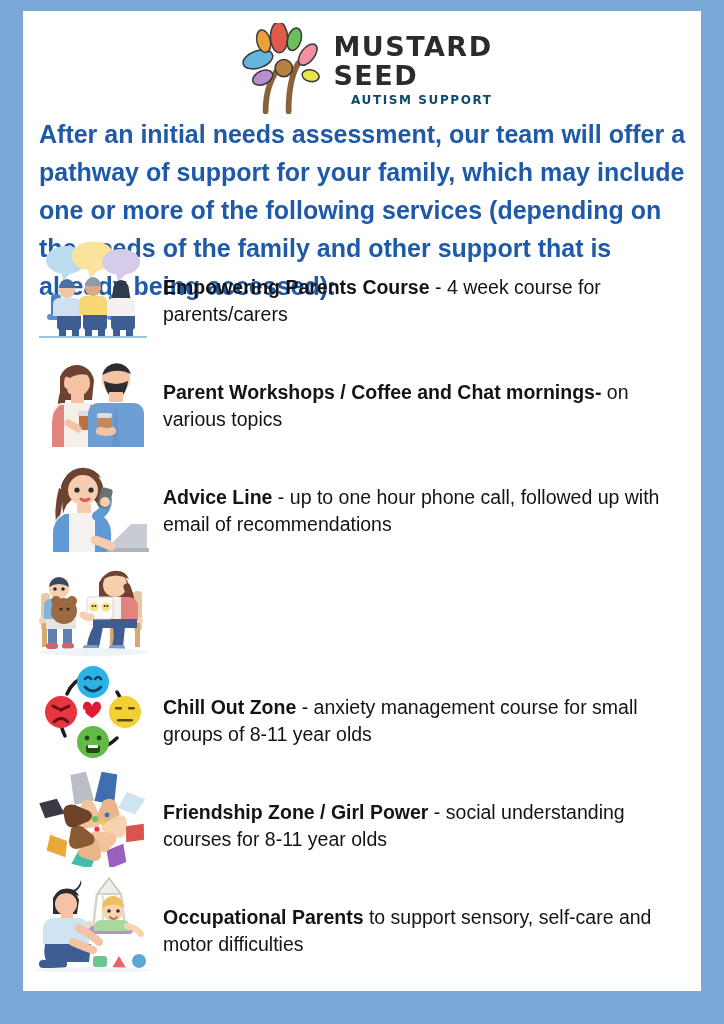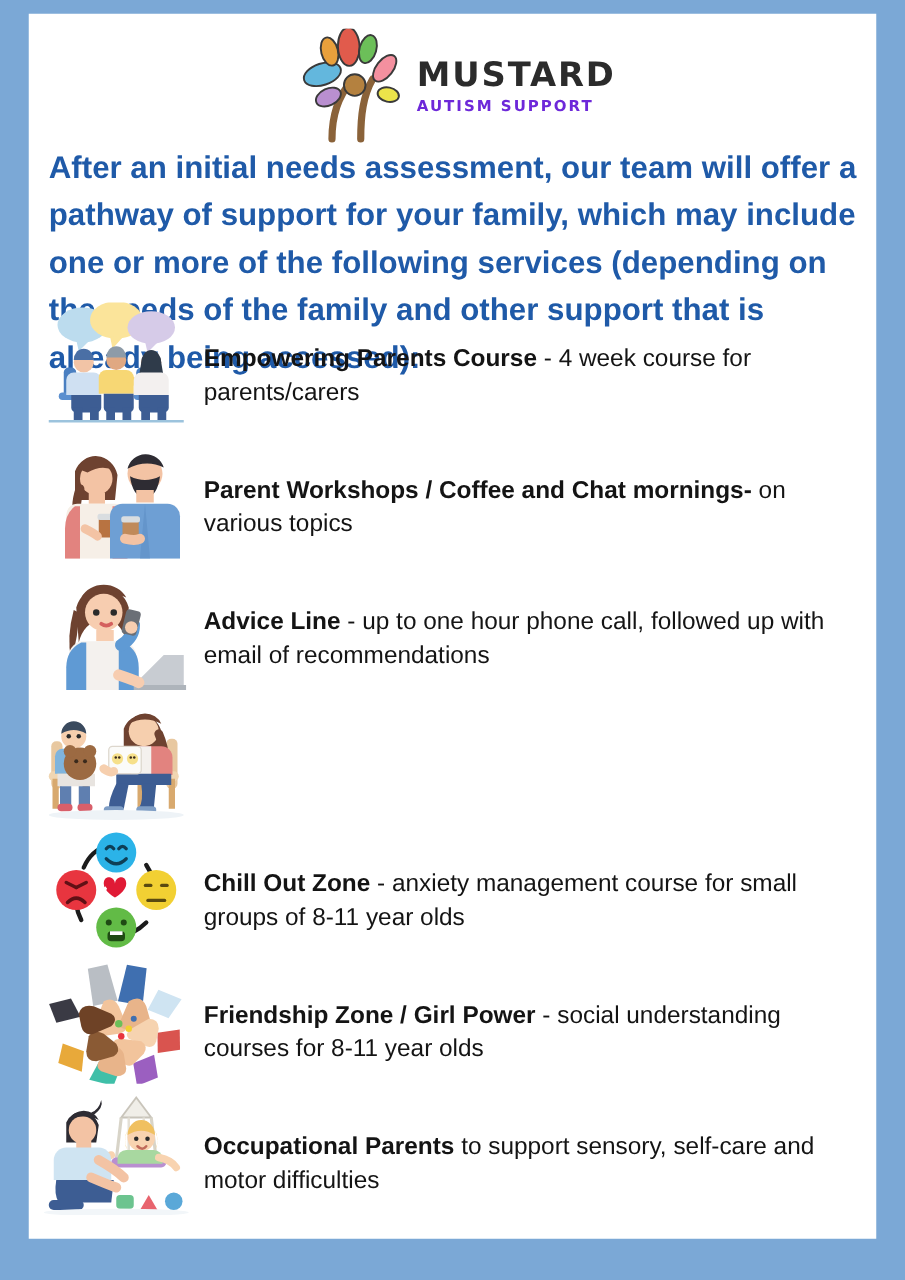--- a/index.html
+++ b/index.html
@@ -56,25 +56,25 @@
     font-family: "DejaVu Sans", sans-serif;
     font-weight: bold;
     color: #2b2b2b;
     letter-spacing: 1.5px;
     font-size: 27px;
   }
   .logo-word2 { margin-top: 2px; }
   .logo-tag {
     font-family: "DejaVu Sans", sans-serif;
     font-weight: bold;
-    color: #6d28d9;
+    color: #0c4a6e;
     letter-spacing: 1.6px;
     font-size: 12px;
     margin-top: 5px;
-    text-align: left;
+    text-align: right;
   }
 
   
   .intro {
     position: absolute;
     left: 16px;
     top: 104px;
     width: 650px;
     color: #1f5aa8;
     font-size: 25px;
@@ -132,20 +132,21 @@
         <ellipse cx="33" cy="57" rx="11" ry="7" fill="#b98fd0" stroke="#3a3a3a" stroke-width="1.6" transform="rotate(-25 33 57)"></ellipse>
         <ellipse cx="34" cy="19" rx="7" ry="12" fill="#e8a03c" stroke="#3a3a3a" stroke-width="1.6" transform="rotate(-14 34 19)"></ellipse>
         <ellipse cx="50" cy="15" rx="9" ry="16" fill="#e15b4c" stroke="#3a3a3a" stroke-width="1.6" transform="rotate(-2 50 15)"></ellipse>
         <ellipse cx="66" cy="17" rx="7" ry="12" fill="#6cbf59" stroke="#3a3a3a" stroke-width="1.6" transform="rotate(16 66 17)"></ellipse>
         <ellipse cx="80" cy="33" rx="7" ry="13" fill="#f4909f" stroke="#3a3a3a" stroke-width="1.6" transform="rotate(38 80 33)"></ellipse>
         <ellipse cx="83" cy="55" rx="9" ry="6" fill="#ece44a" stroke="#3a3a3a" stroke-width="1.6" transform="rotate(12 83 55)"></ellipse>
         <circle cx="55" cy="47" r="9" fill="#b4813f" stroke="#3a3a3a" stroke-width="1.6"></circle>
       </svg>
       <div class="logo-text">
         <div class="logo-word1">MUSTARD</div>
+        <div class="logo-word2">SEED</div>
         <div class="logo-tag">AUTISM SUPPORT</div>
       </div>
     </div>
   </div>
 
   <div class="intro">After an initial needs assessment, our team will offer a pathway of support for your family, which may include one or more of the following services (depending on the needs of the family and other support that is already being accessed):</div>
 
   <div class="services">
 
     <div class="service-row">

